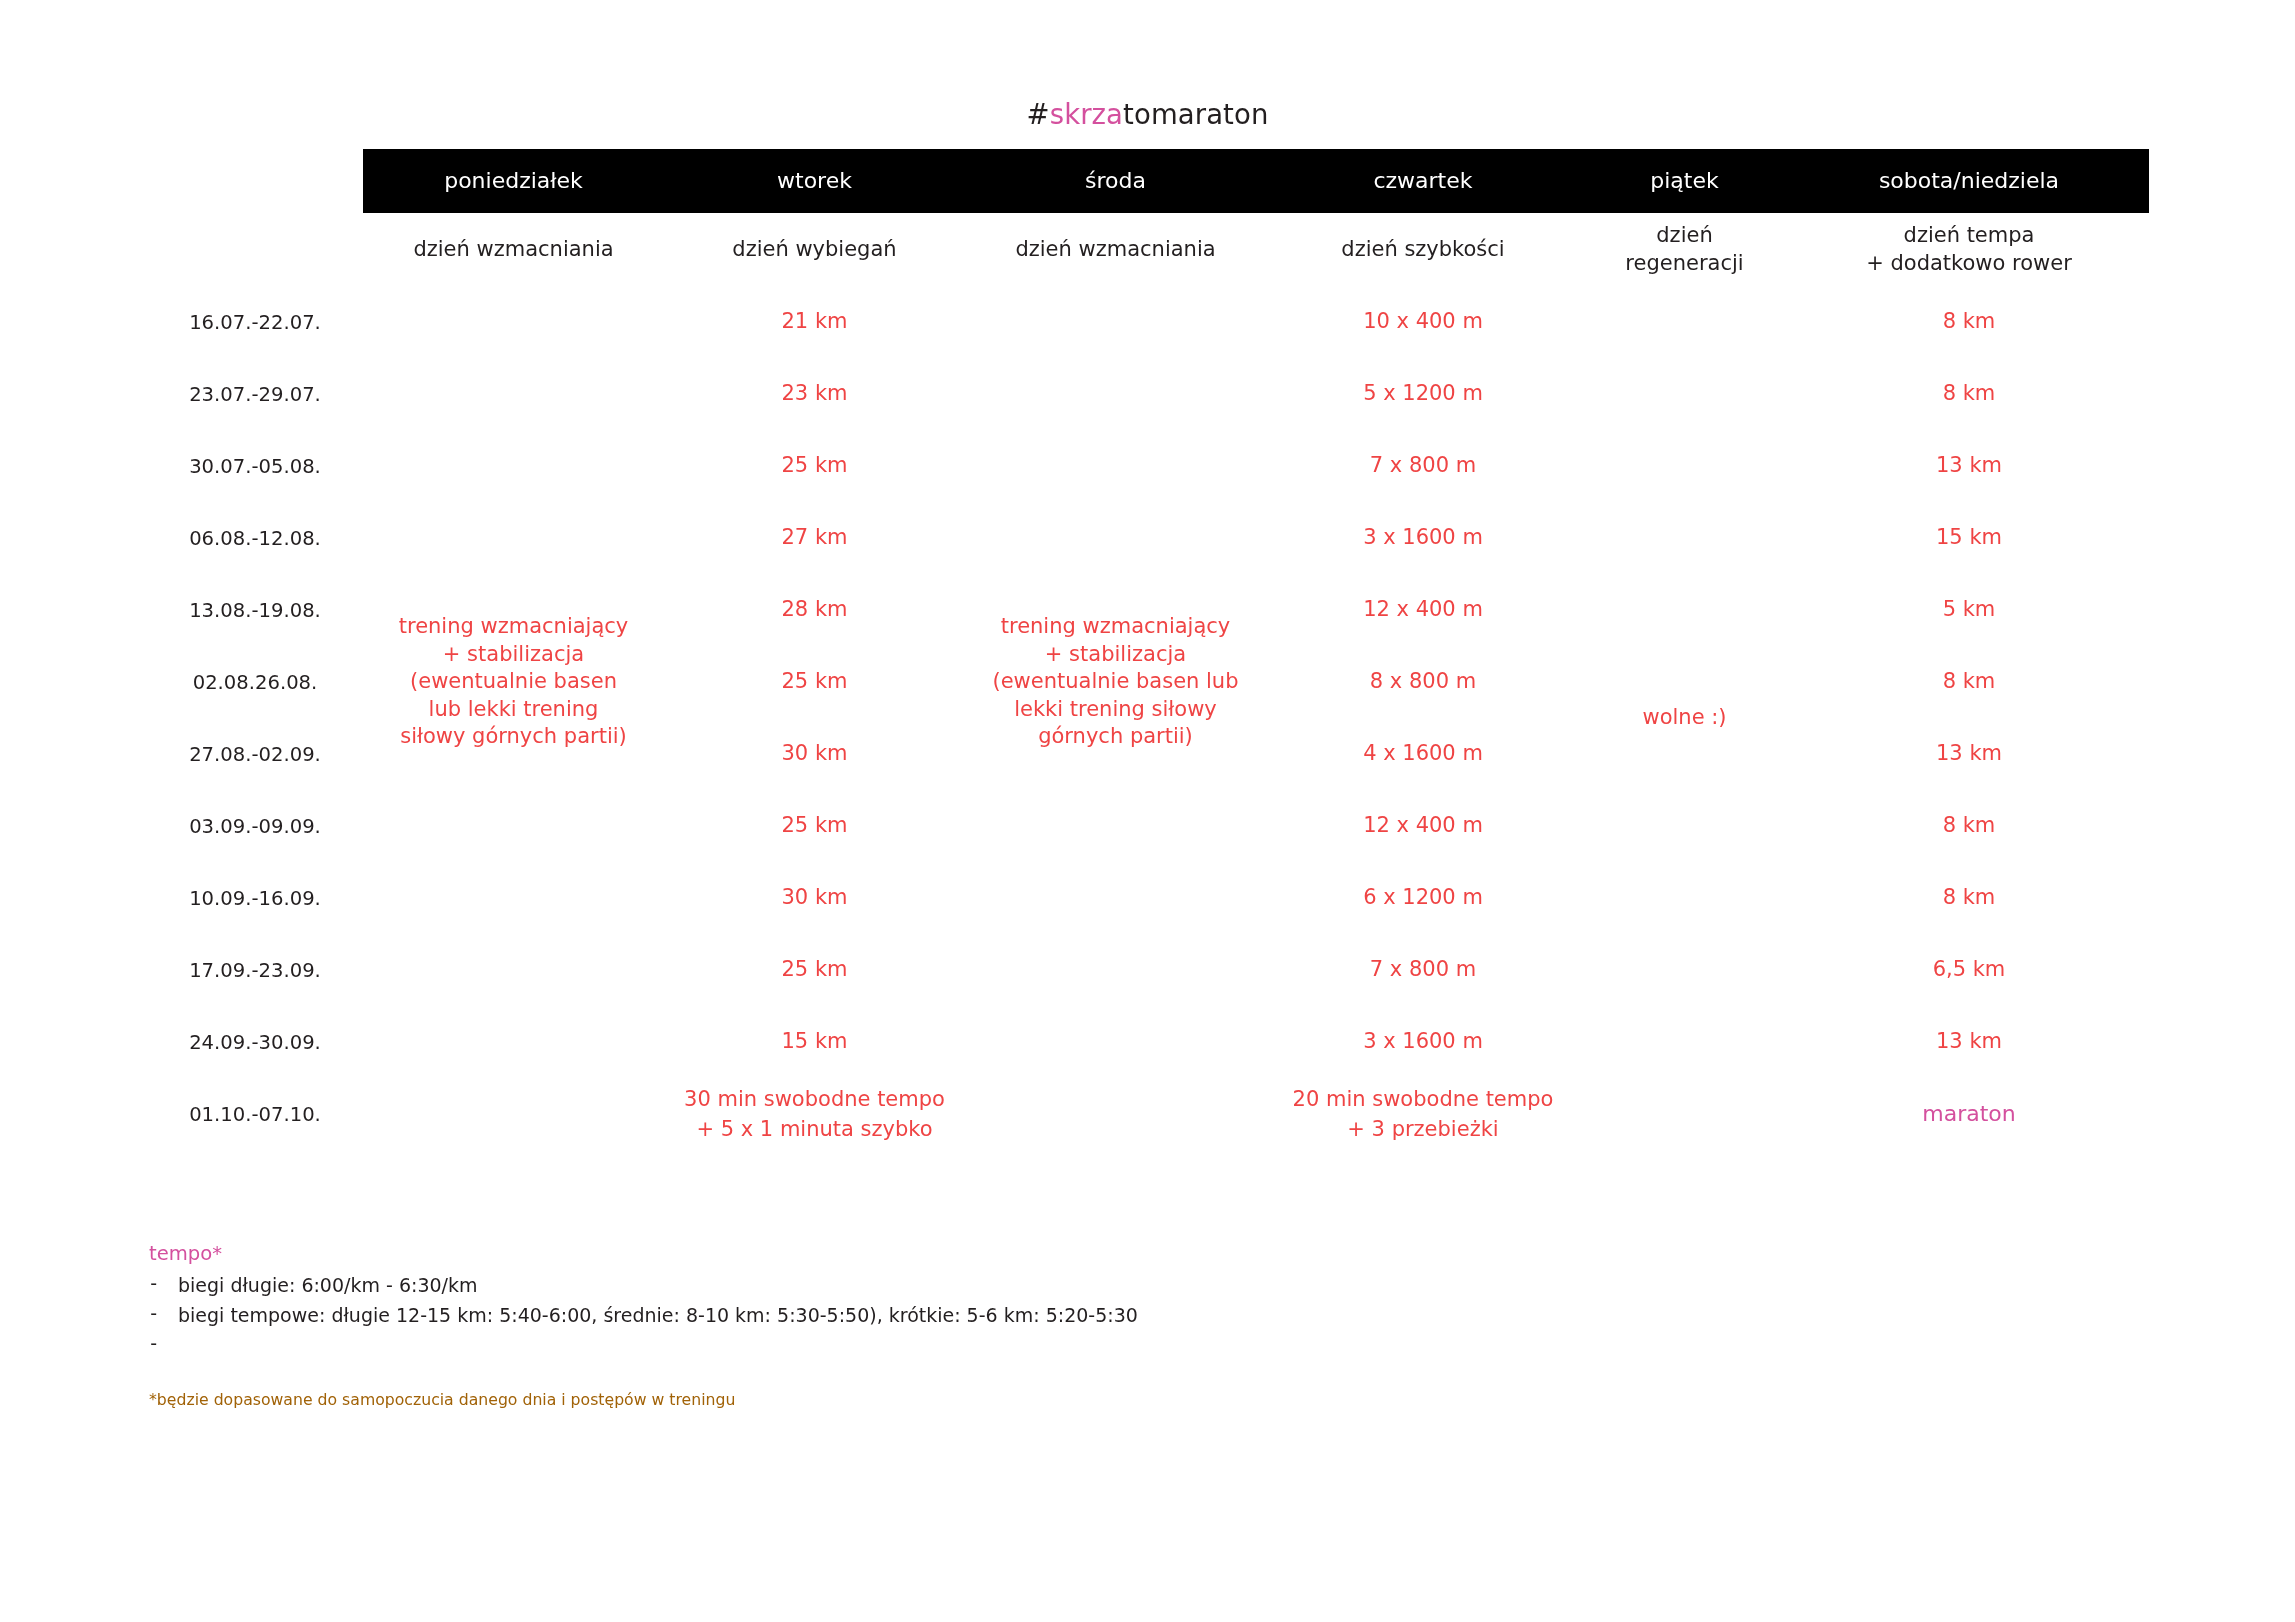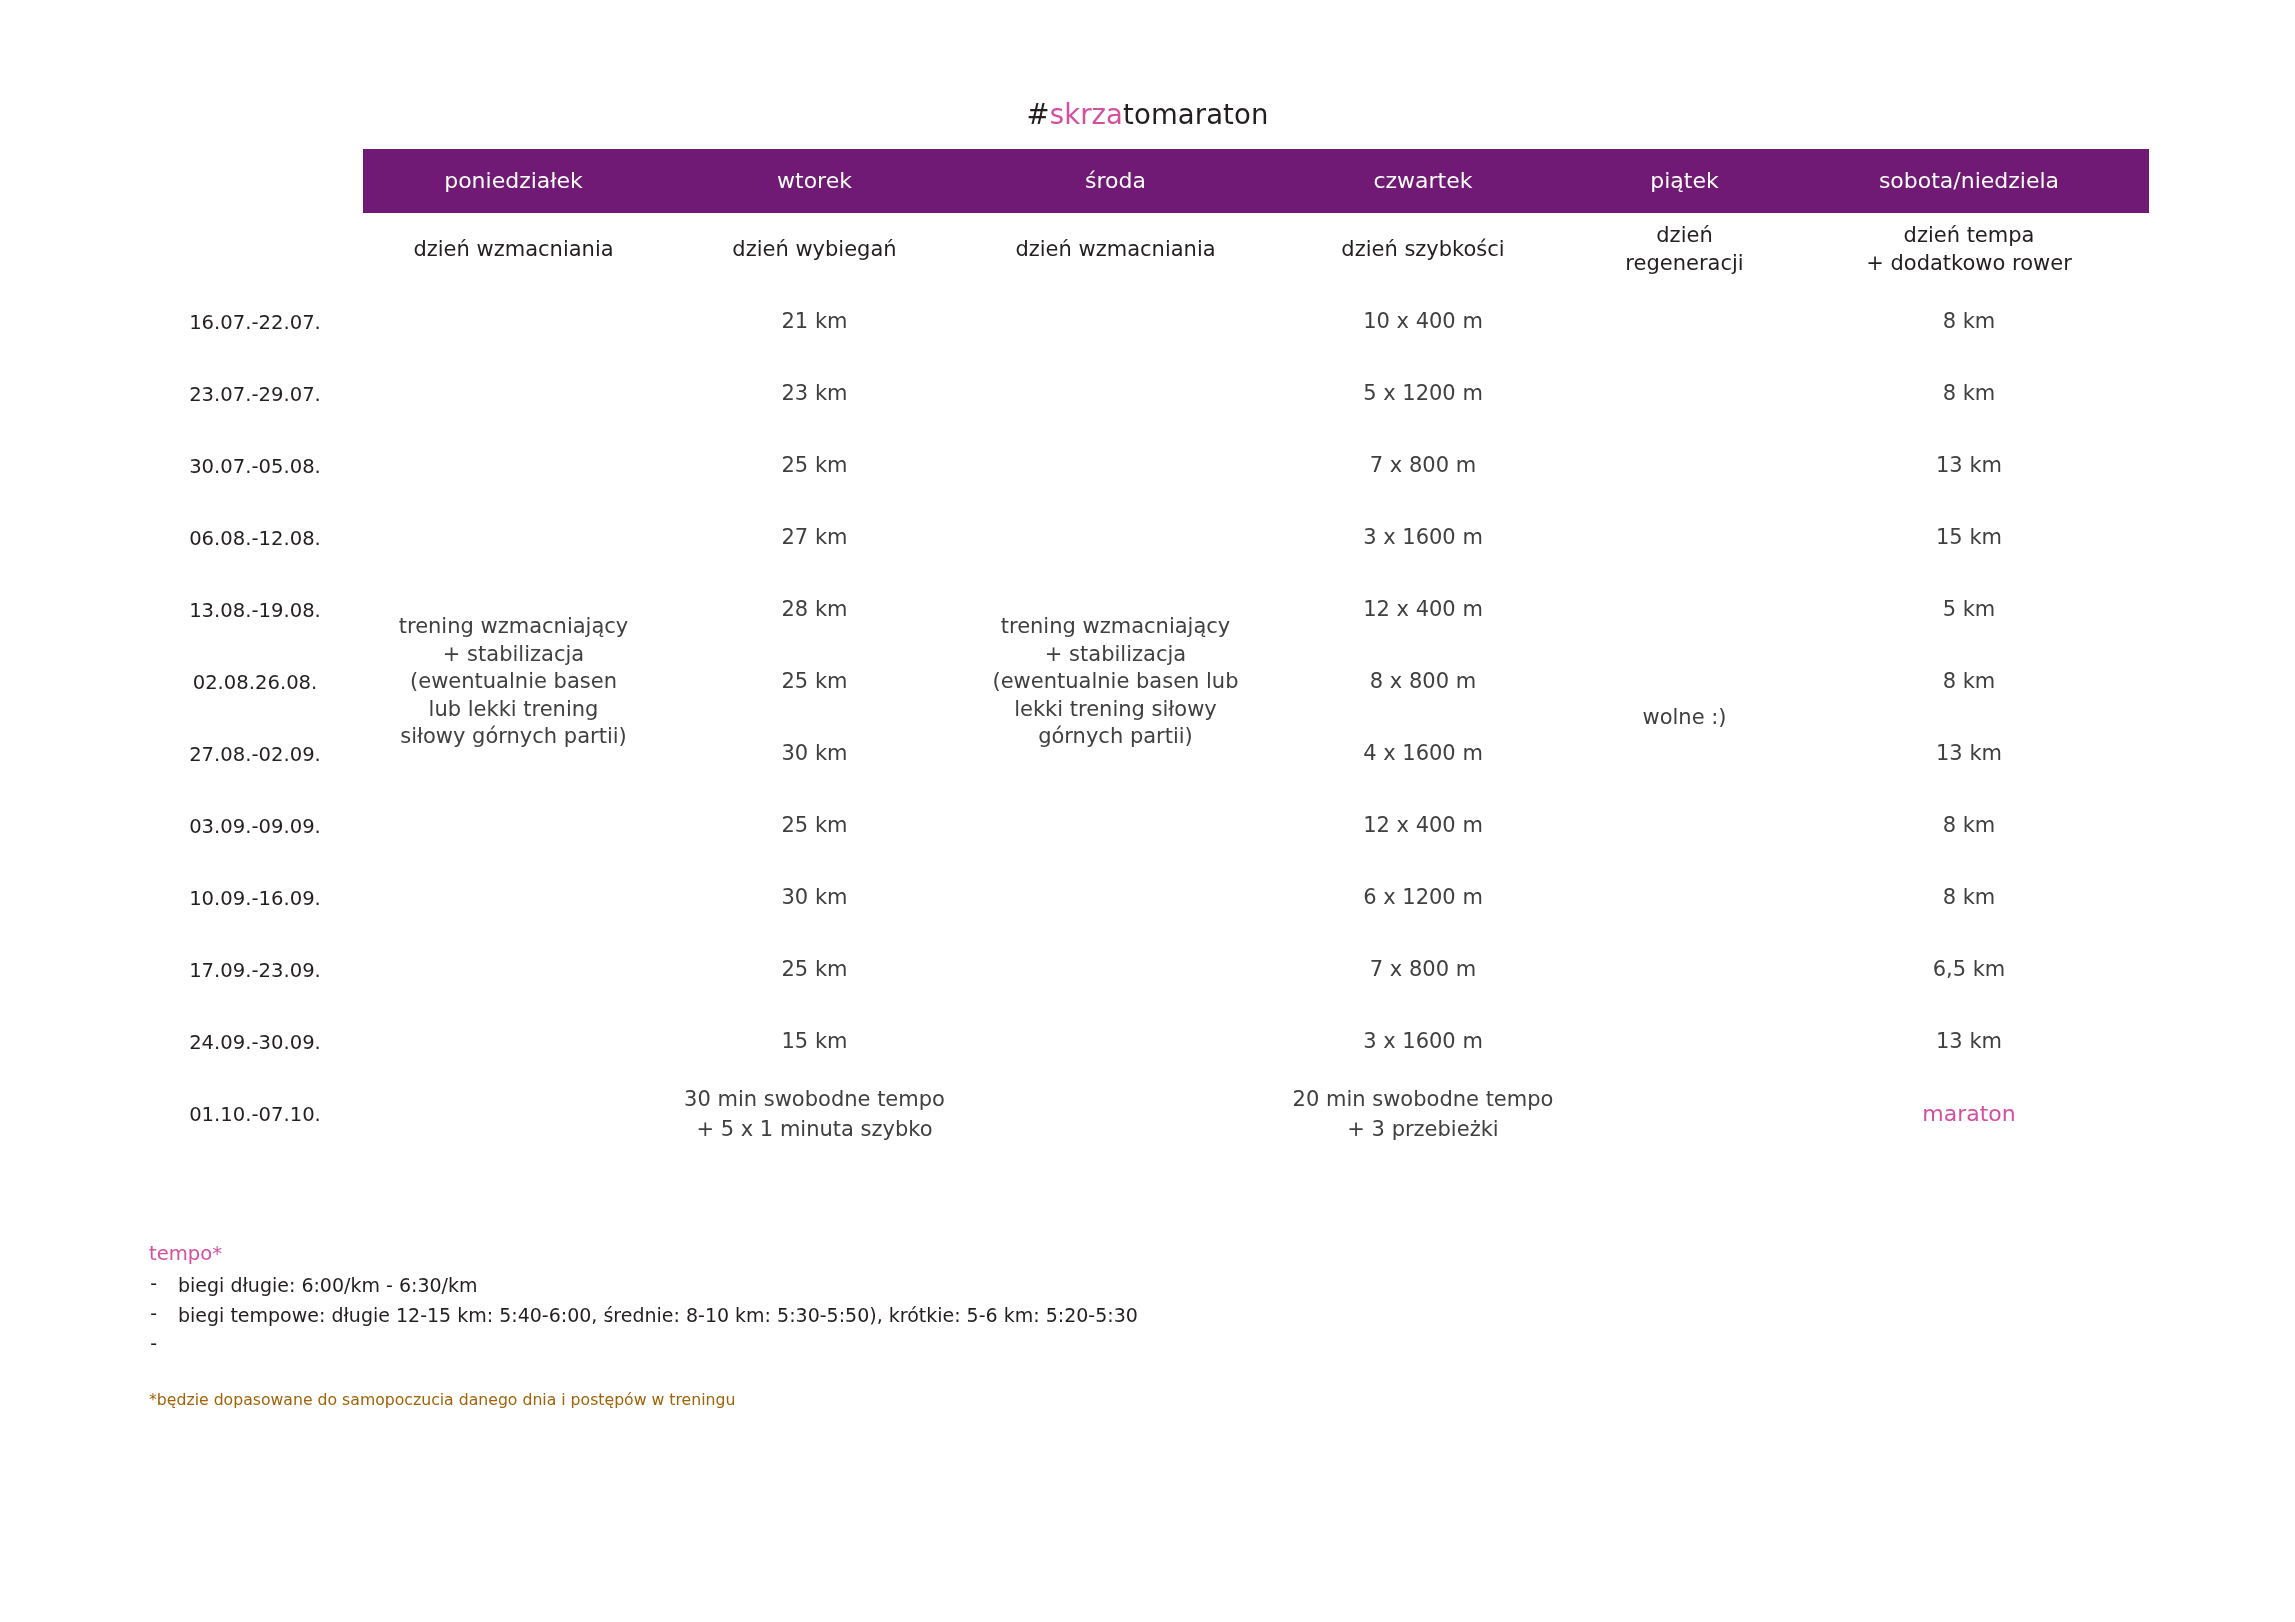--- a/index.html
+++ b/index.html
@@ -58,42 +58,42 @@
   col.c-tue   { width: 301px; }
   col.c-wed   { width: 301px; }
   col.c-thu   { width: 314px; }
   col.c-fri   { width: 209px; }
   col.c-sat   { width: 360px; }
 
   thead .hdr-blank {
     background: transparent;
   }
   thead .hdr {
-    background: #701a75;
+    background: #000000;
     color: #ffffff;
     font-size: 22px;
     font-weight: bold;
     height: 64px;
     line-height: 64px;
   }
   .subhdr {
     font-size: 21px;
     color: #231f20;
     height: 73px;
     line-height: 27.5px;
     padding-top: 3.9px;
   }
   .week-label {
     font-size: 19.6px;
     color: #231f20;
     white-space: nowrap;
   }
   td.cell {
     font-size: 21px;
-    color: #404040;
+    color: #ef4444;
     height: 72px;
     line-height: 27.5px;
   }
   td.maraton {
     color: #d4509e;
     font-size: 22px;
   }
   td.twoline {
     line-height: 30px;
   }

